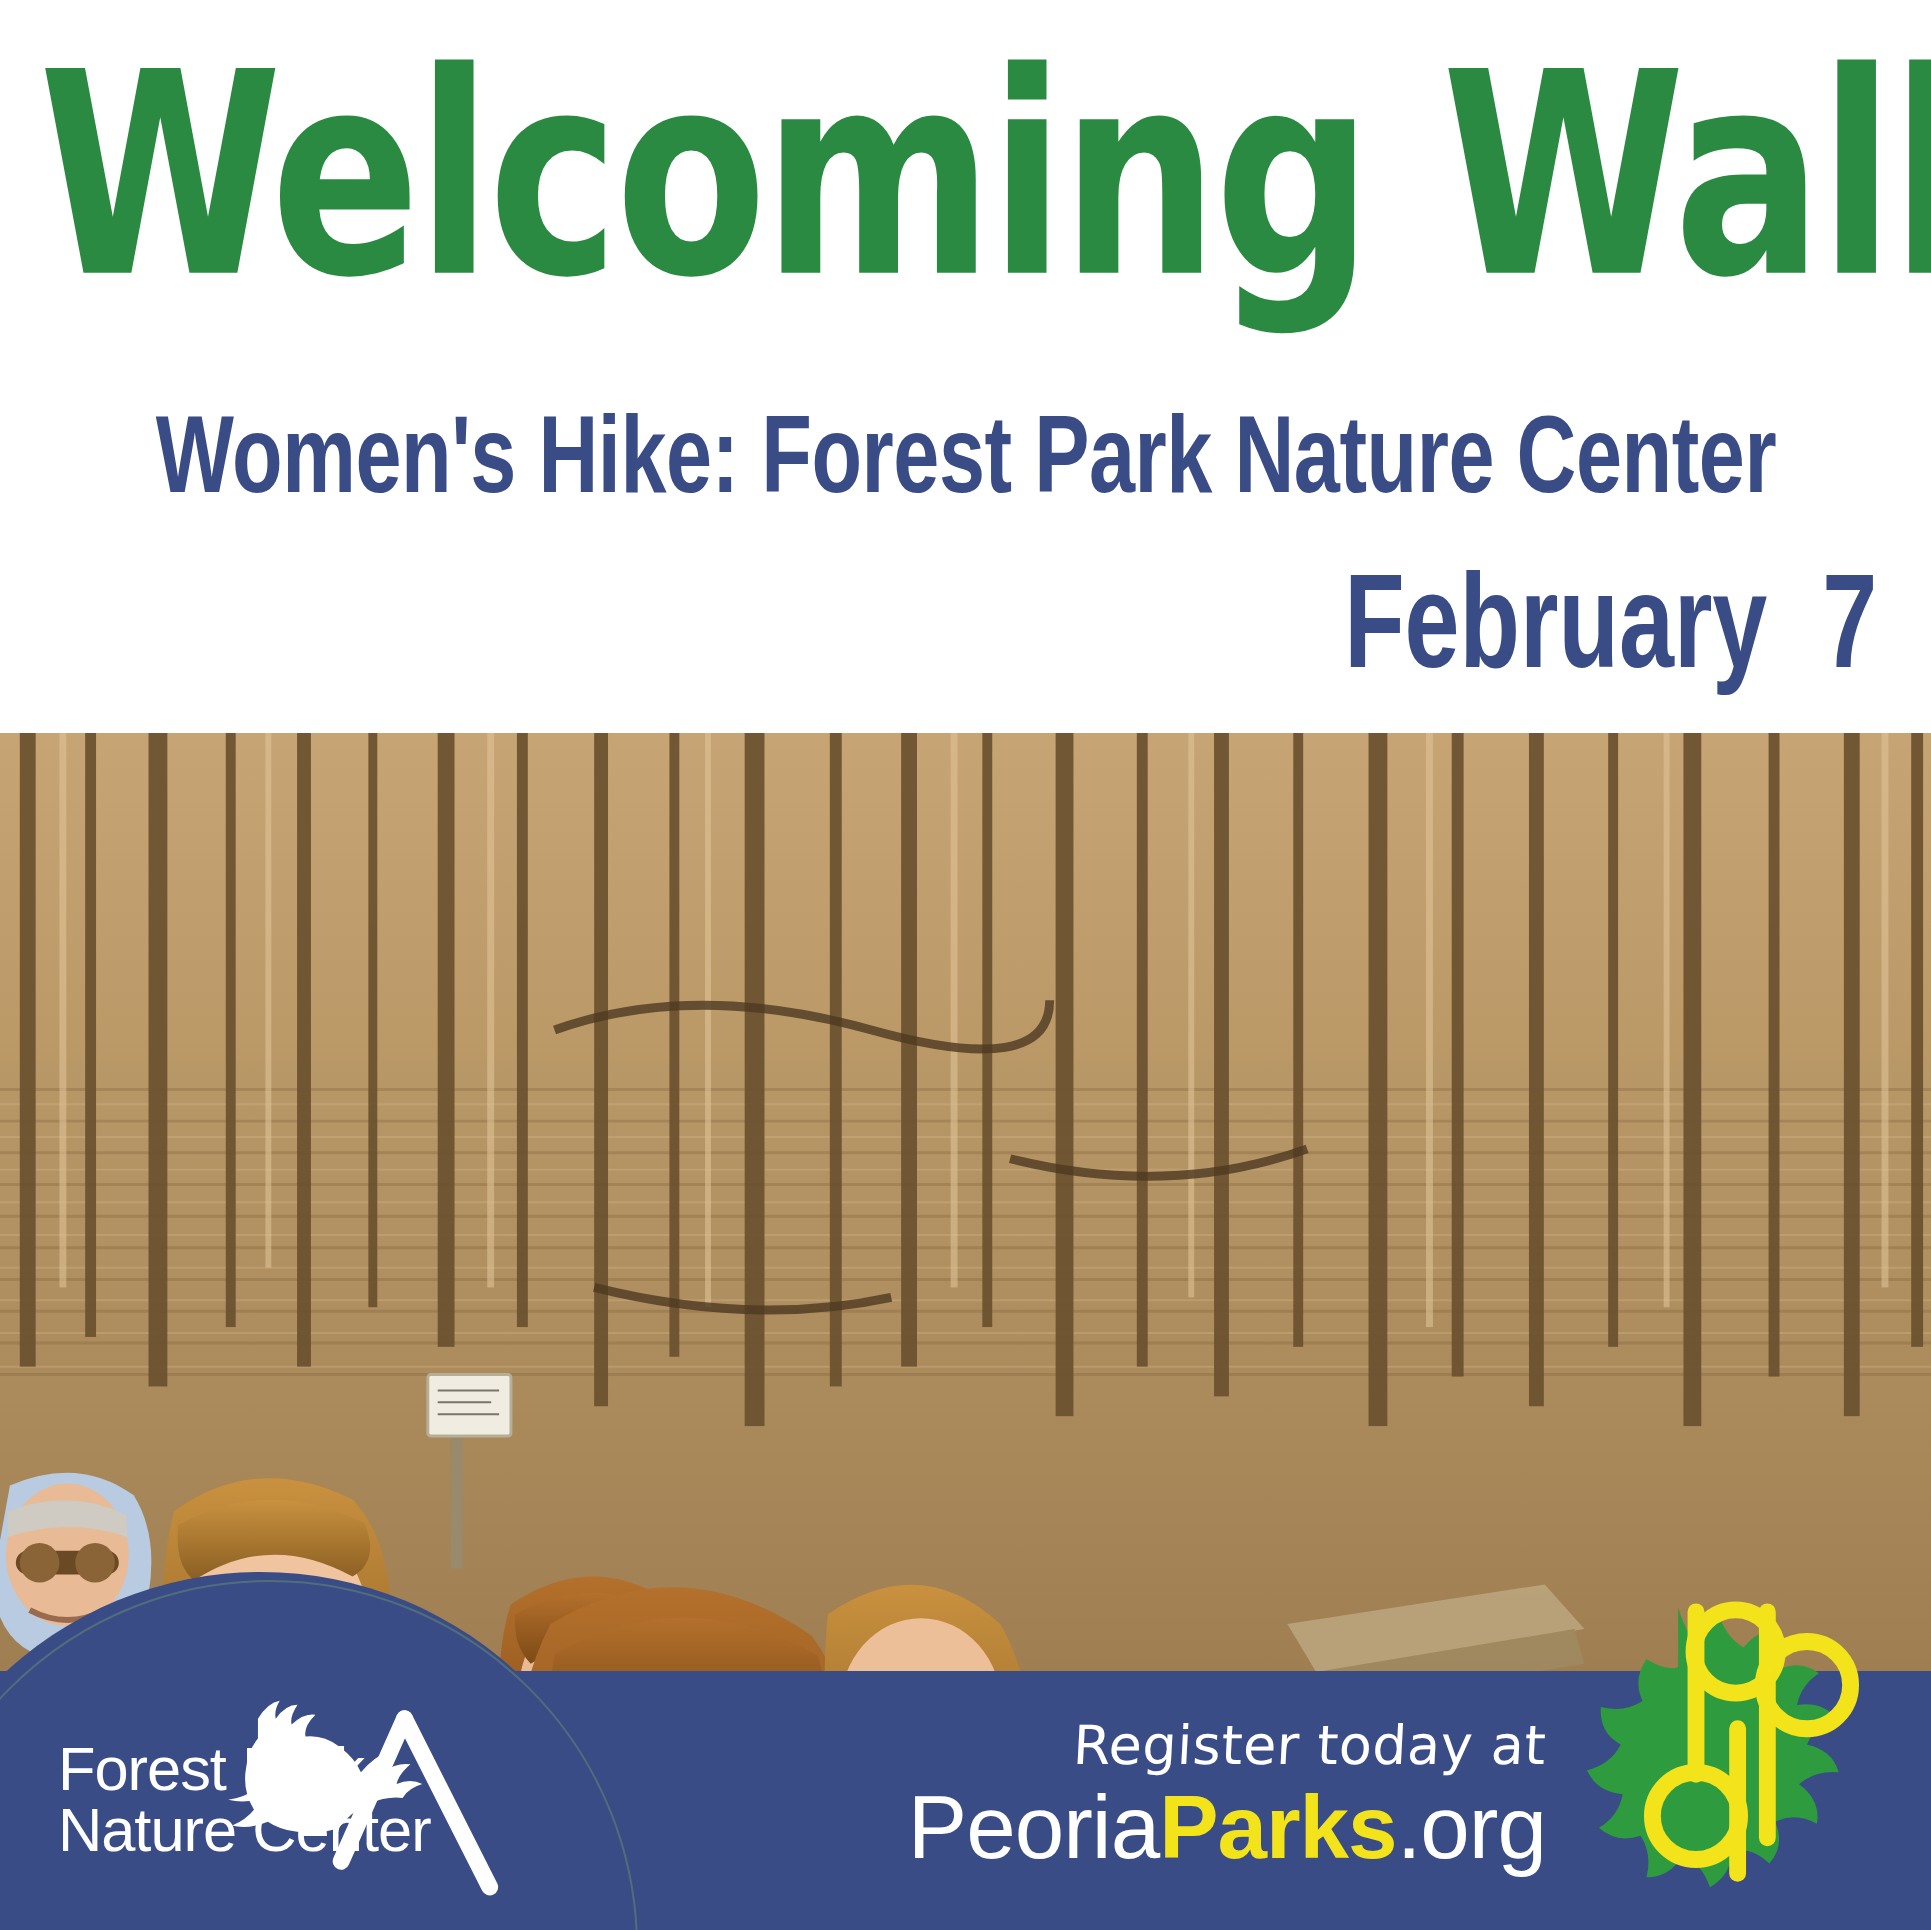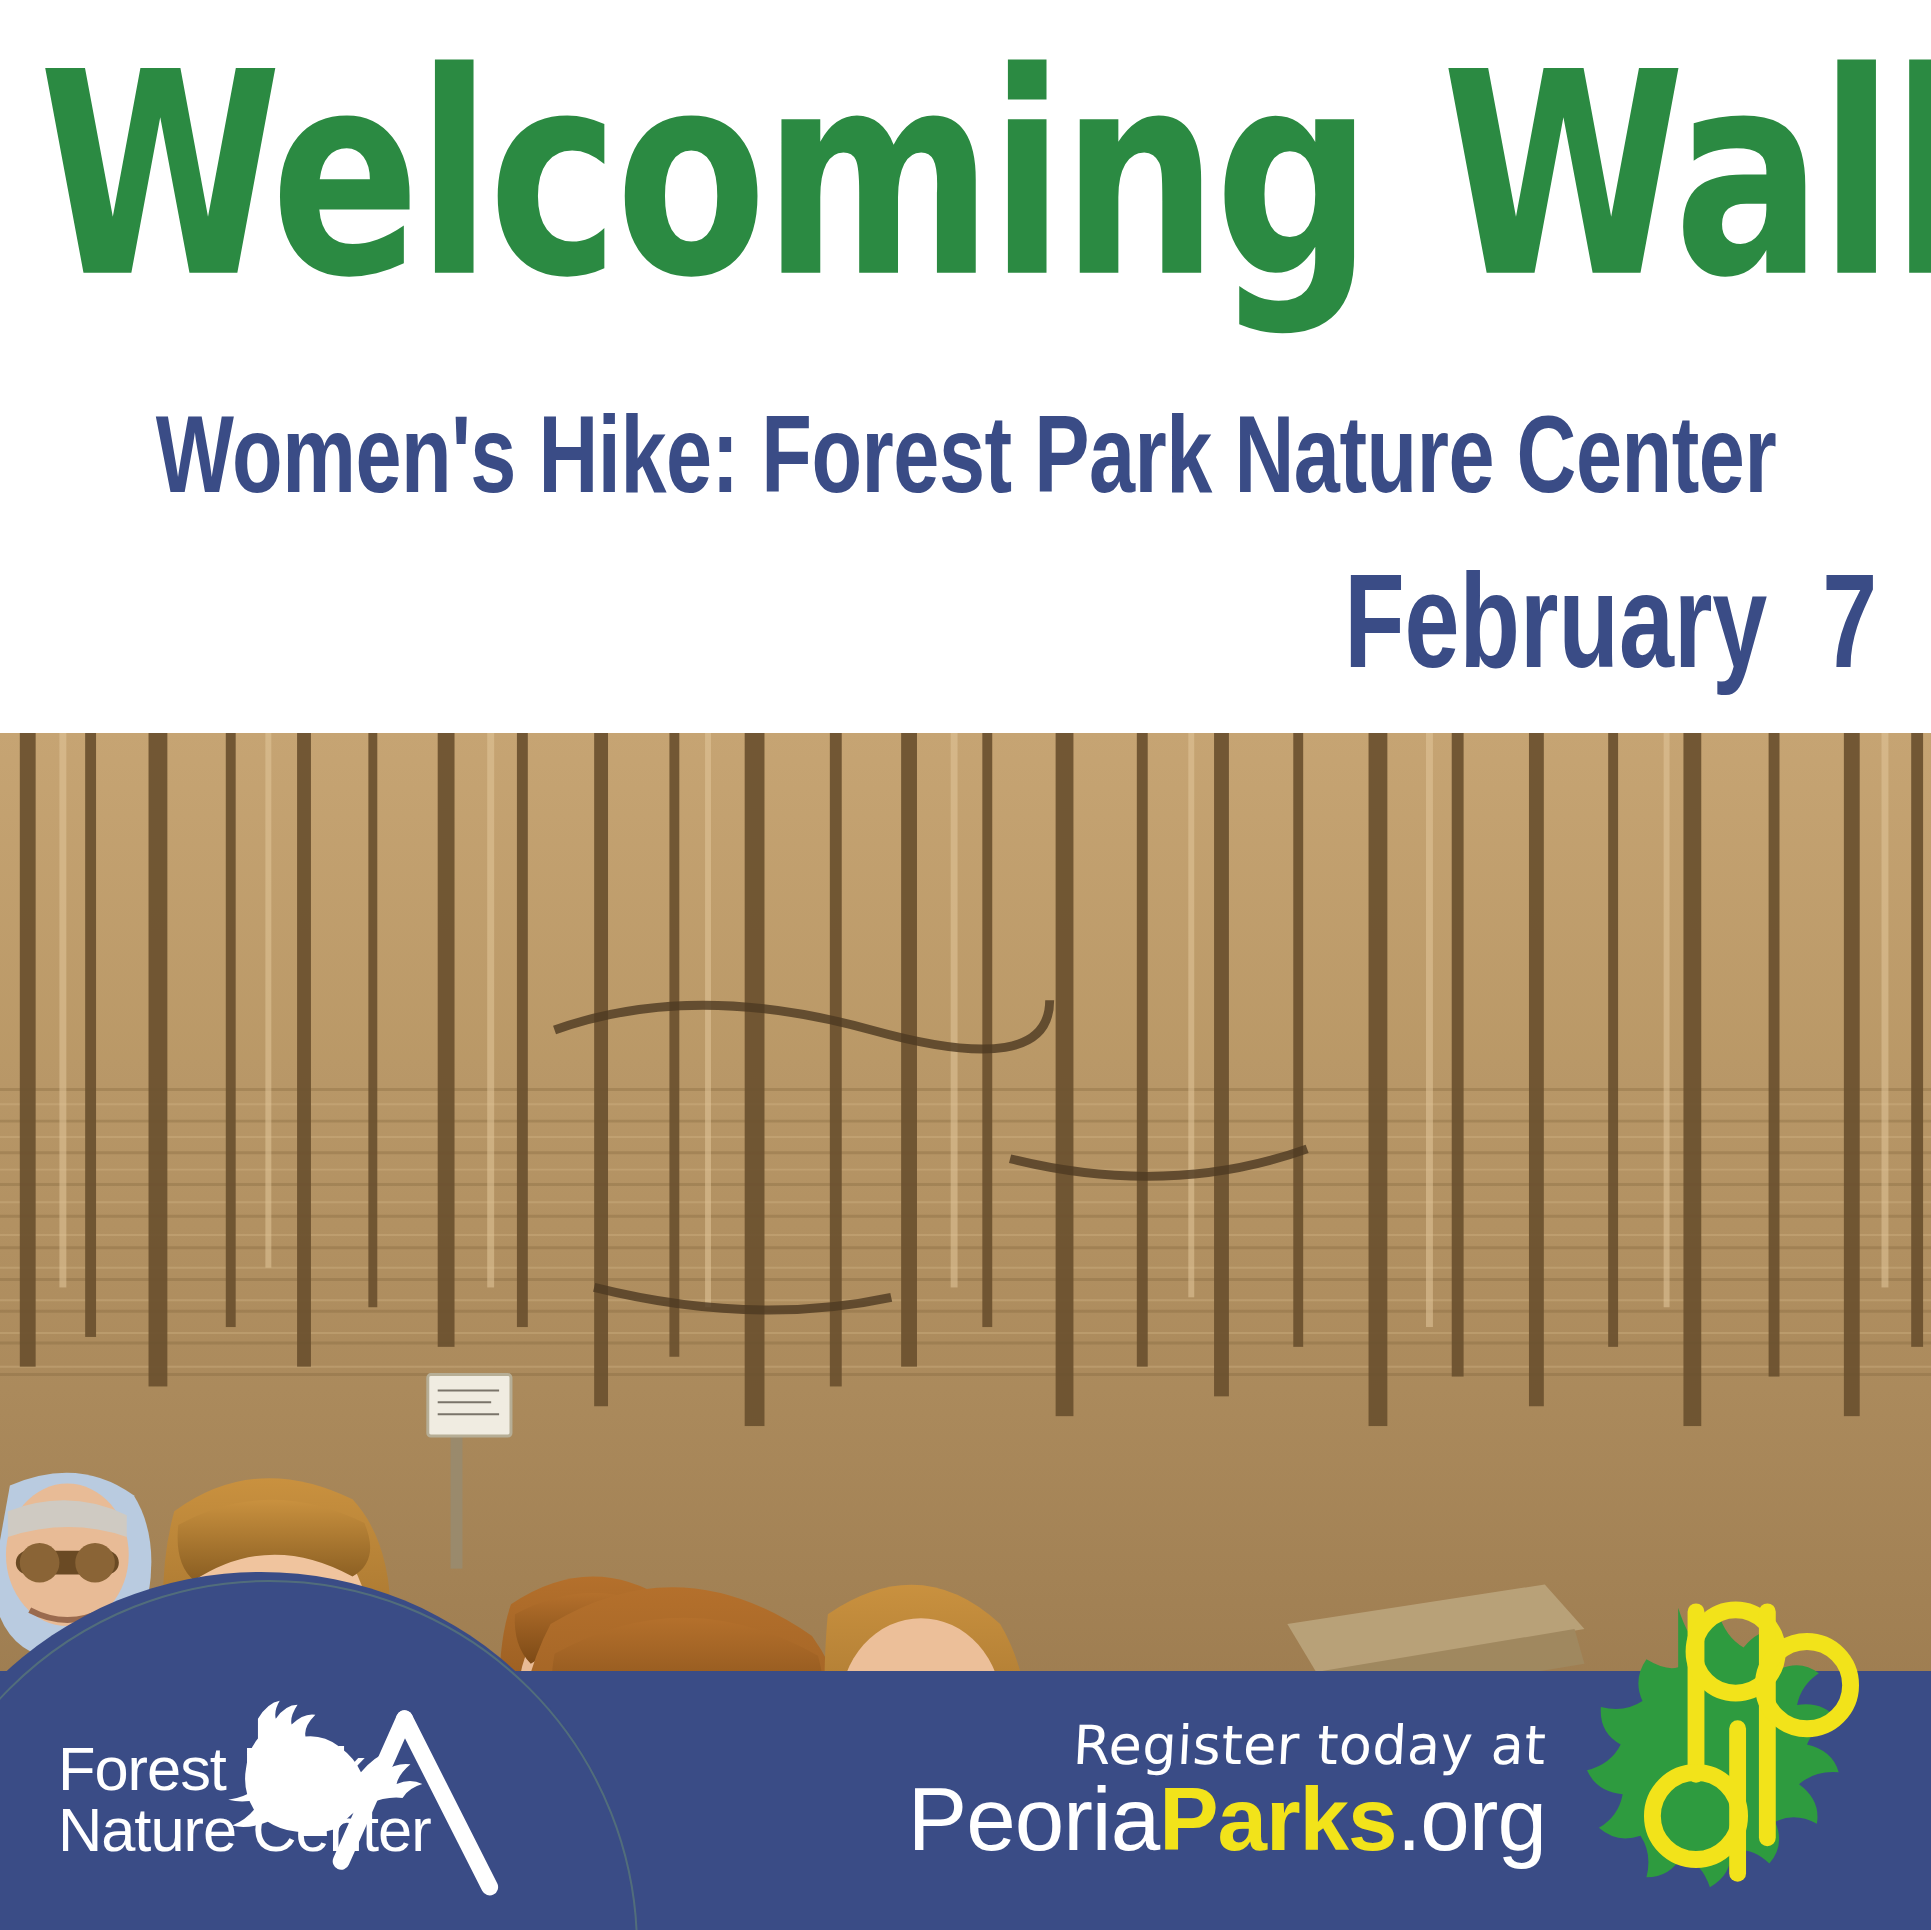--- a/index.html
+++ b/index.html
@@ -140,21 +140,21 @@
     display: block;
     white-space: nowrap;
   }
   .register-line2 {
     font-family: "Liberation Sans", sans-serif;
     font-size: 89px;
     line-height: 1.05;
     color: #ffffff;
     letter-spacing: -1px;
     white-space: nowrap;
-    margin-top: 0;
+    margin-top: 8px;
     display: block;
   }
   .register-line2 .hl {
     color: #F2E31A;
     font-weight: bold;
   }
   .register-line2 .plain { font-weight: normal; }
 
   
   .ppd-logo {

